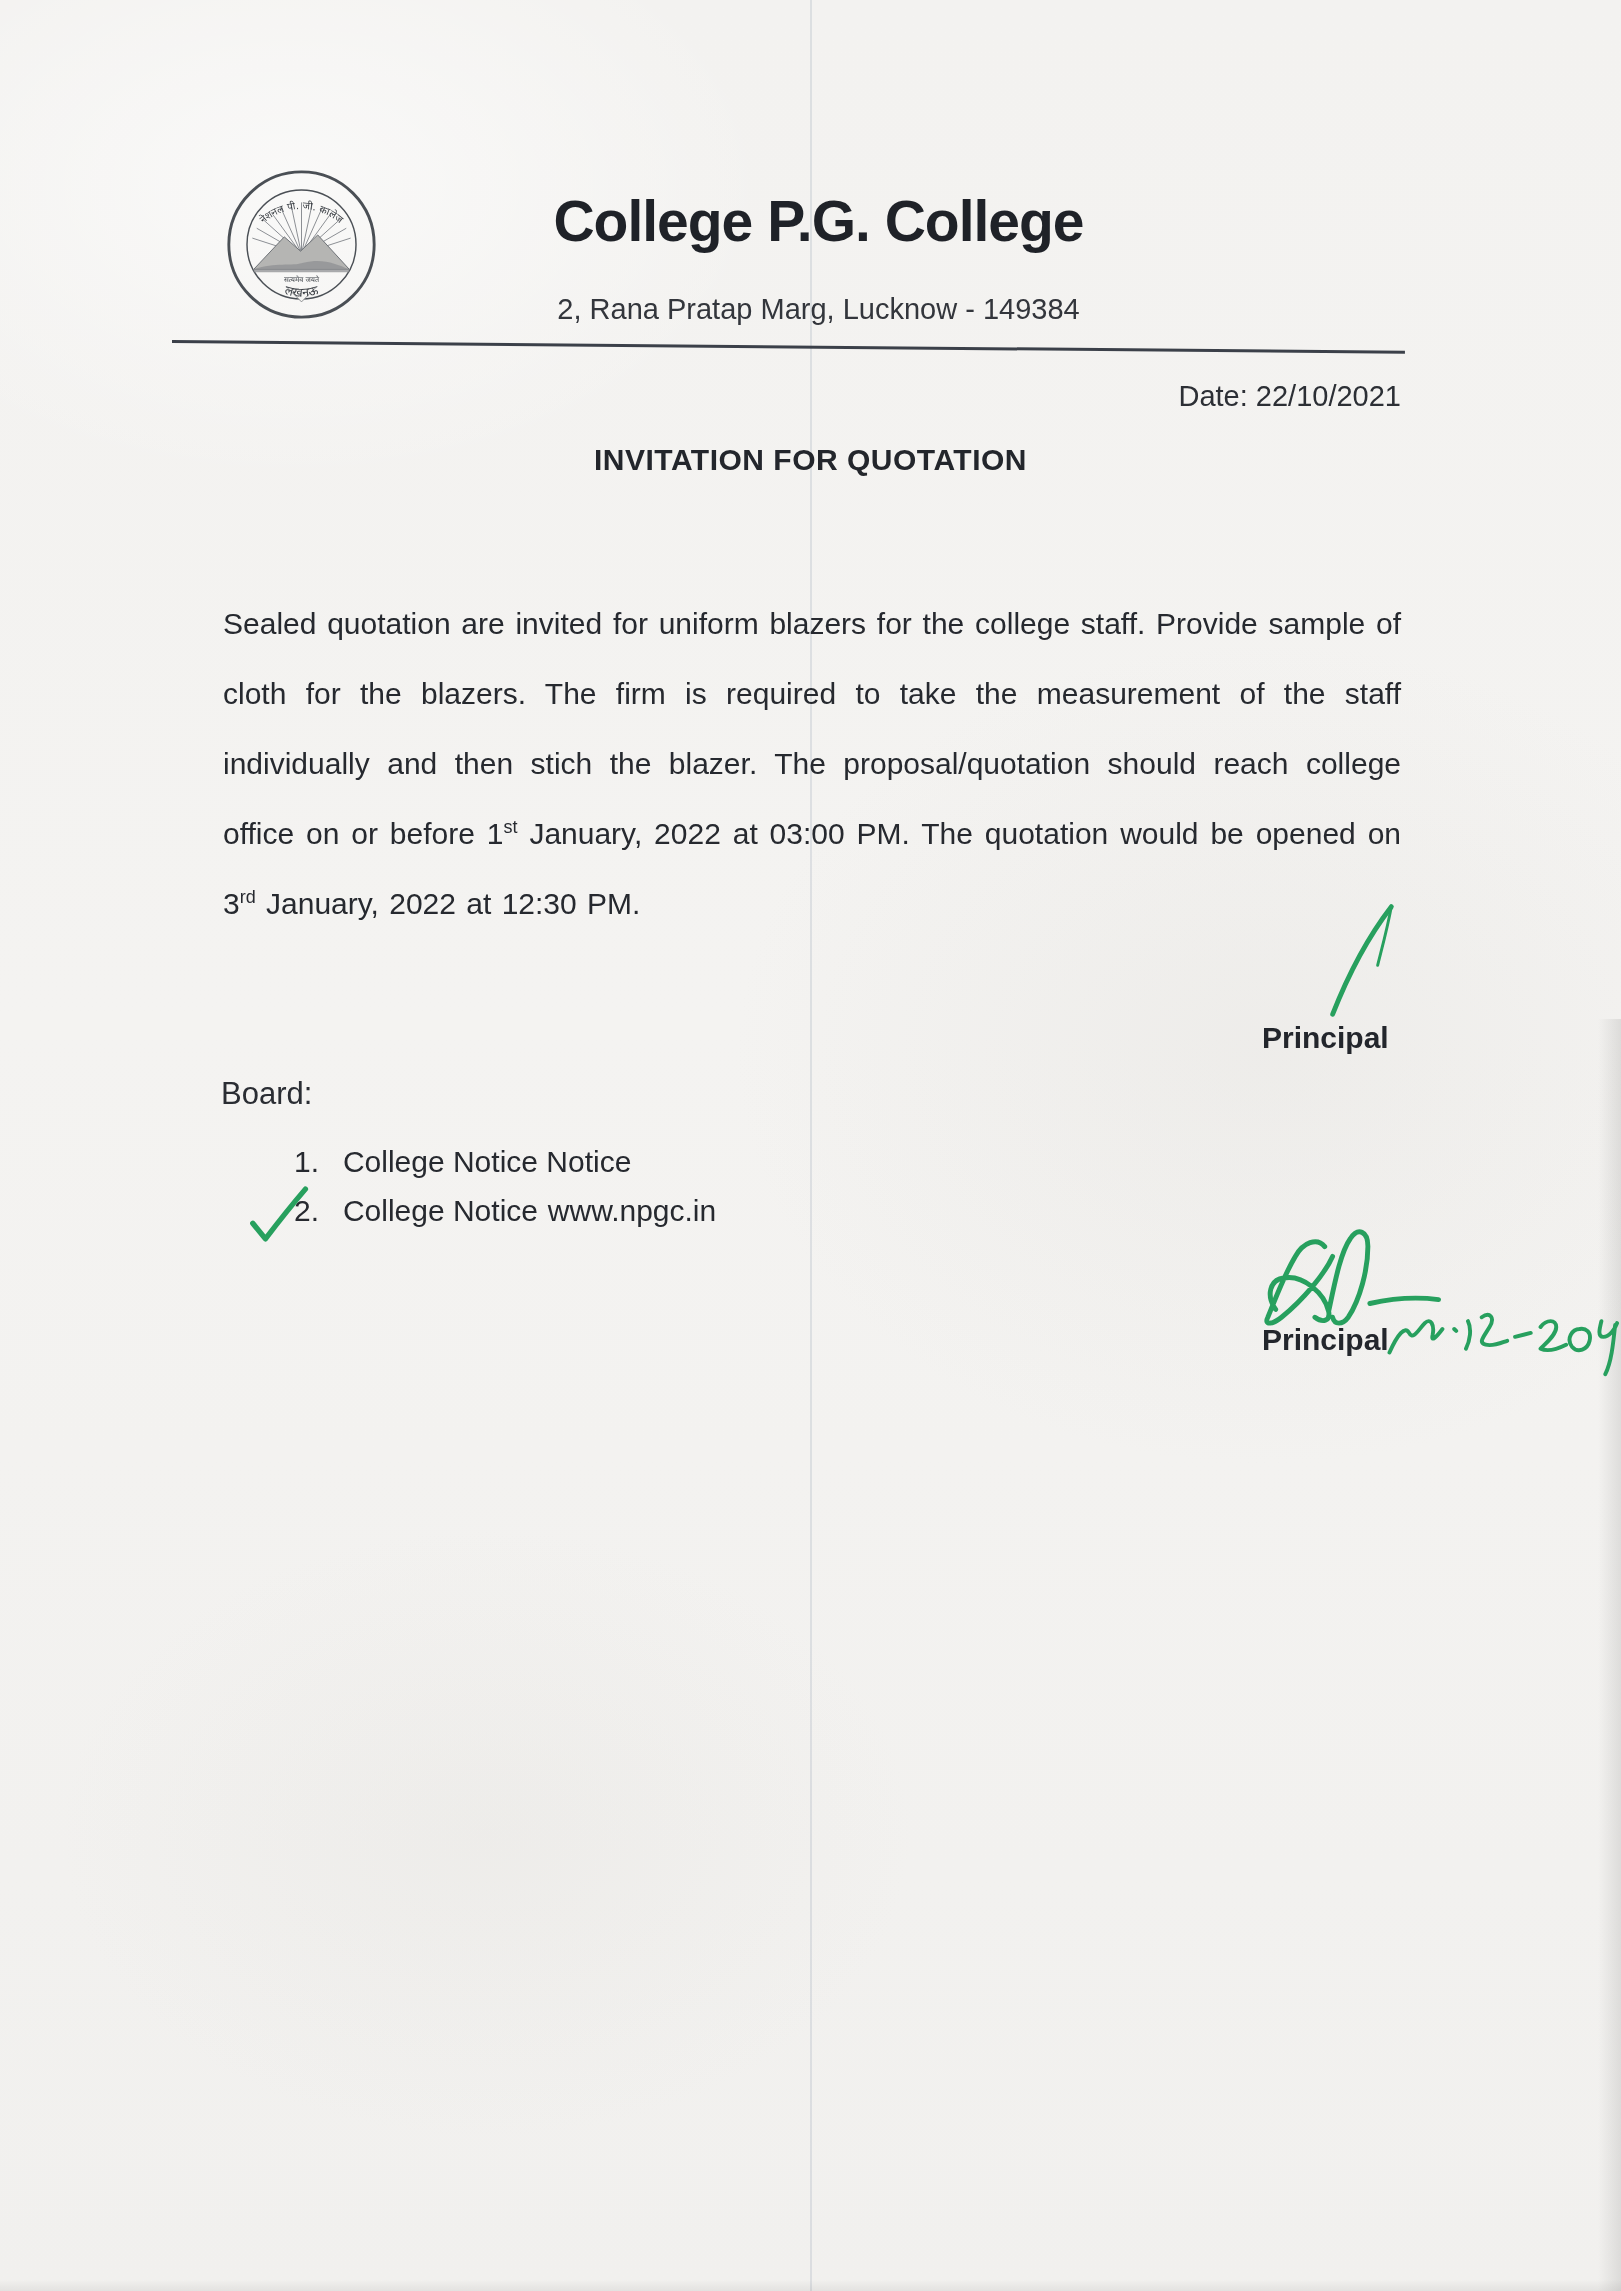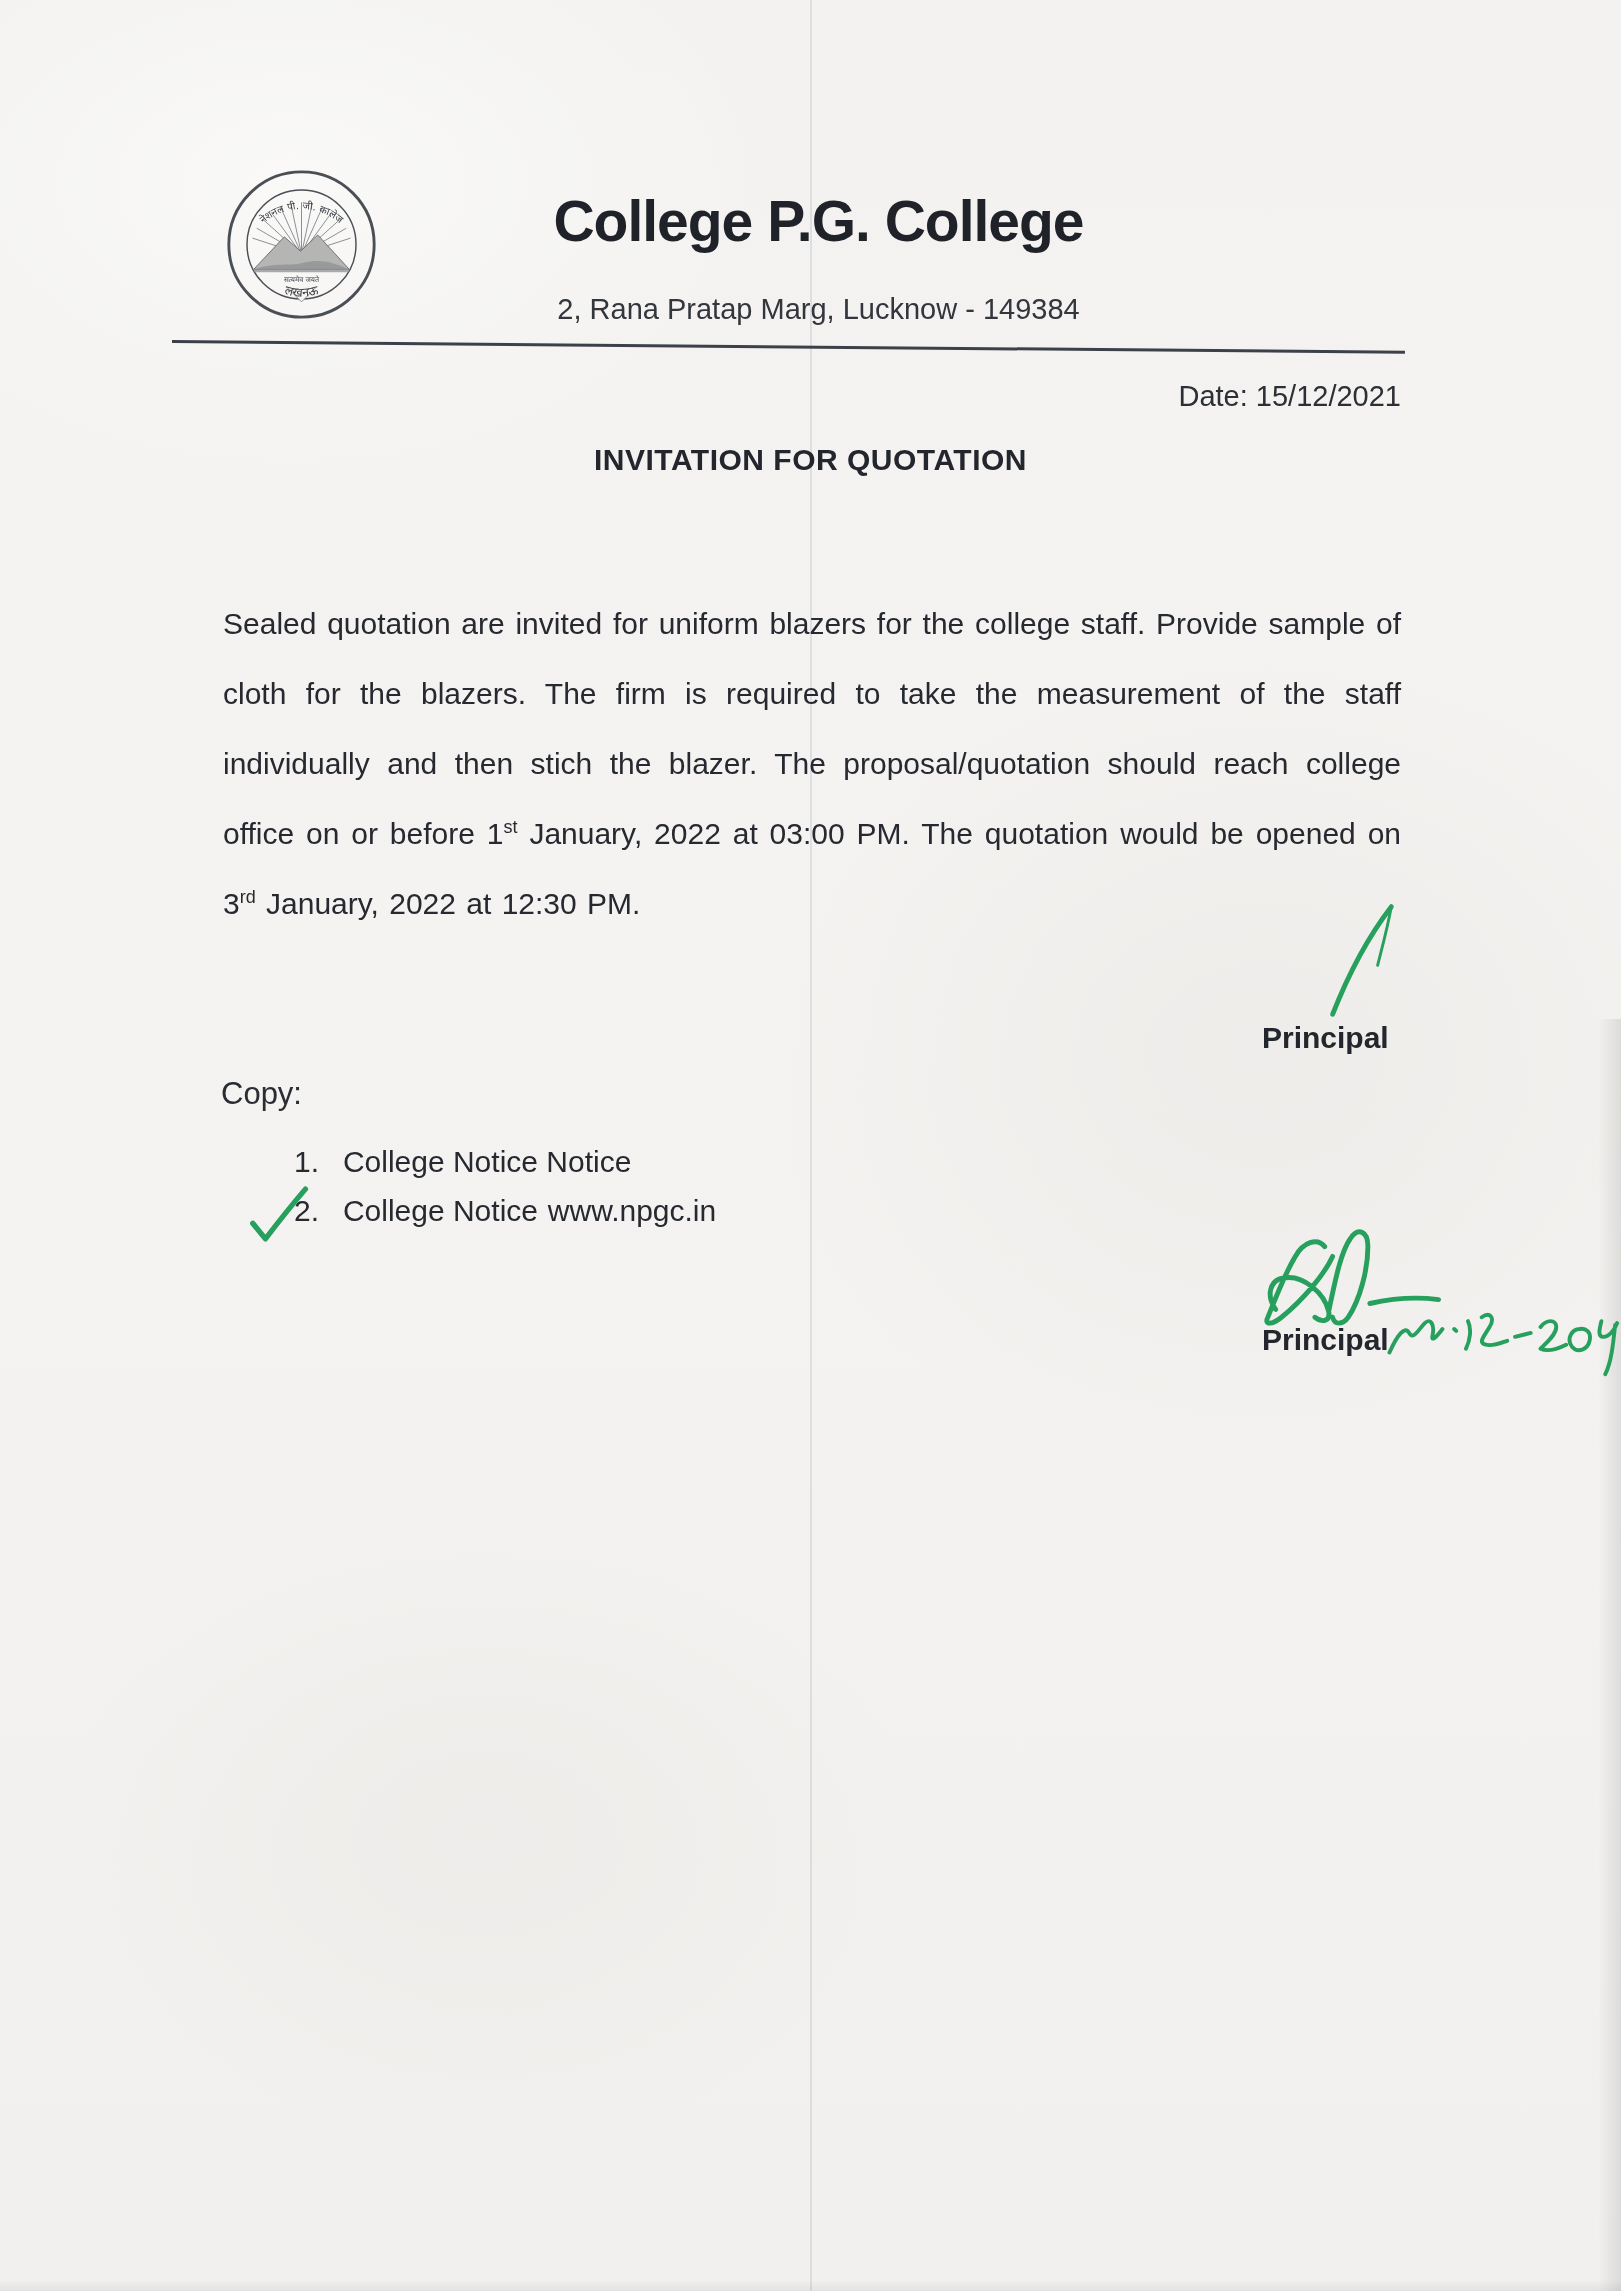--- a/index.html
+++ b/index.html
@@ -100,33 +100,33 @@
       <textPath href="#arcBottom" startOffset="50%" text-anchor="middle">लखनऊ</textPath>
     </text>
   </svg>
 
   <div class="header-text">
     <h1 class="college-name">College P.G. College</h1>
     <div class="college-address">2, Rana Pratap Marg, Lucknow - 149384</div>
   </div>
   <div class="header-rule"></div>
 
-  <div class="date-line">Date: 15/12/2021</div>
+  <div class="date-line">Date: 22/10/2021</div>
 
   <div class="doc-title">INVITATION FOR QUOTATION</div>
 
   <p class="body-text"><span>Sealed quotation are invited for uniform blazers for the college staff. Provide sample of cloth for the blazers. The firm is required to take the measurement of the staff individually and then stich the blazer. The proposal/quotation should reach college office on or before 1</span><sup>st</sup><span> January, 2022 at 03:00 PM. The quotation would be opened on 3</span><sup>rd</sup><span> January, 2022 at 12:30 PM.</span></p>
 
   <svg class="ink" style="left:1313px;top:894px;" width="98" height="129" viewBox="0 0 100 132">
     <path d="M20,123 C38,77 60,39 80,13" stroke-width="5"></path>
     <path d="M80,13 C76,35 71,53 66,73" stroke-width="3"></path>
   </svg>
   <div class="sig-label top">Principal</div>
 
-  <div class="copy-heading">Copy:</div>
+  <div class="copy-heading">Board:</div>
   <div class="copy-list">
     <div class="copy-row">
       <span class="copy-num">1.</span>
       <span class="copy-text">College Notice Notice</span>
     </div>
     <div class="copy-row">
       <span class="copy-num">2.</span>
       <span class="copy-text">College Notice</span>
       <span class="copy-link">www.npgc.in</span>
     </div>

